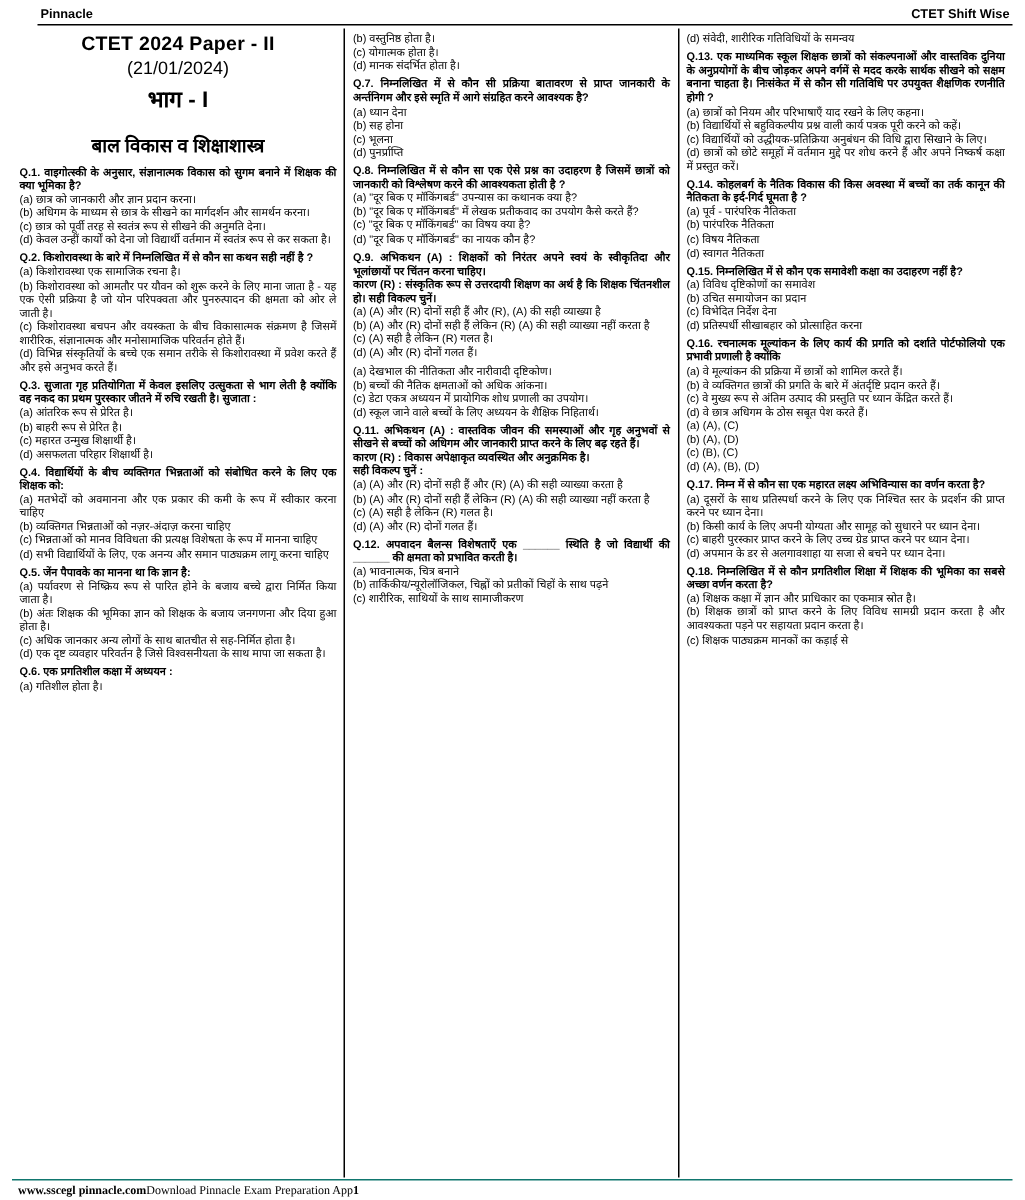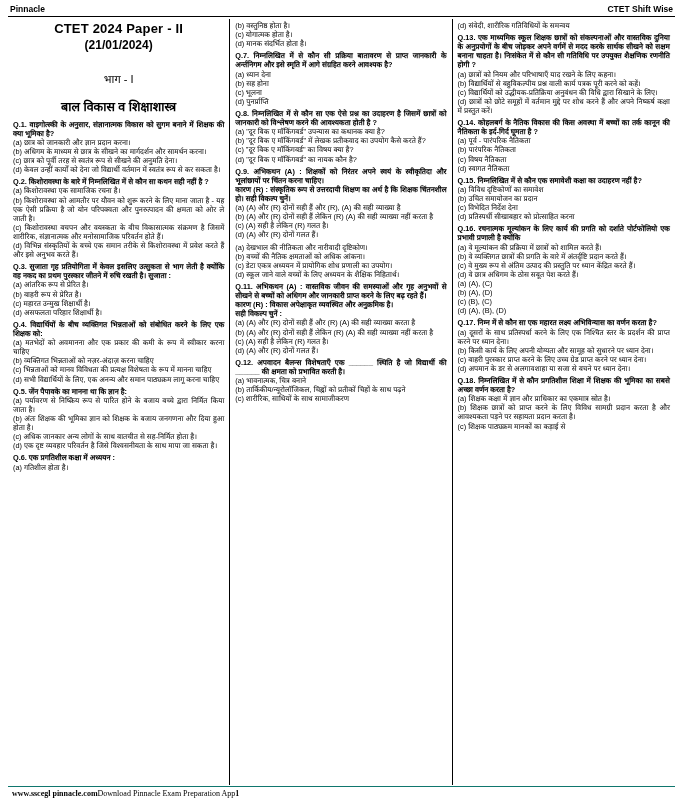--- a/index.html
+++ b/index.html
@@ -22,20 +22,21 @@
   }
   .topbar {
     display: flex;
     justify-content: space-between;
     align-items: center;
     font-size: 8.5px;
     font-weight: bold;
     padding: 0 2px 2px 2px;
     border-bottom: 1px solid #000;
     margin-bottom: 2px;
+    margin-left: 17px;
   }
   .columns {
     display: flex;
     flex: 1;
     min-height: 0;
   }
   .col {
     width: 33.33%;
     padding: 2px 5px 0 5px;
     font-size: 7.3px;
@@ -48,27 +49,27 @@
     text-align: center;
     margin-bottom: 4px;
   }
   .title-main {
     font-size: 13px;
     font-weight: bold;
     letter-spacing: .2px;
   }
   .title-date {
     font-size: 12px;
-    font-weight: bold;
+    font-weight: normal;
     margin-top: 1px;
   }
   .title-part {
-    font-size: 11px;
-    font-weight: normal;
-    margin-top: 20px;
+    font-size: 15px;
+    font-weight: bold;
+    margin-top: 5px;
   }
   .title-sub {
     font-size: 12.5px;
     font-weight: bold;
     margin-top: 13px;
     margin-bottom: 2px;
   }
   .q {
     margin-bottom: 3px;
   }

